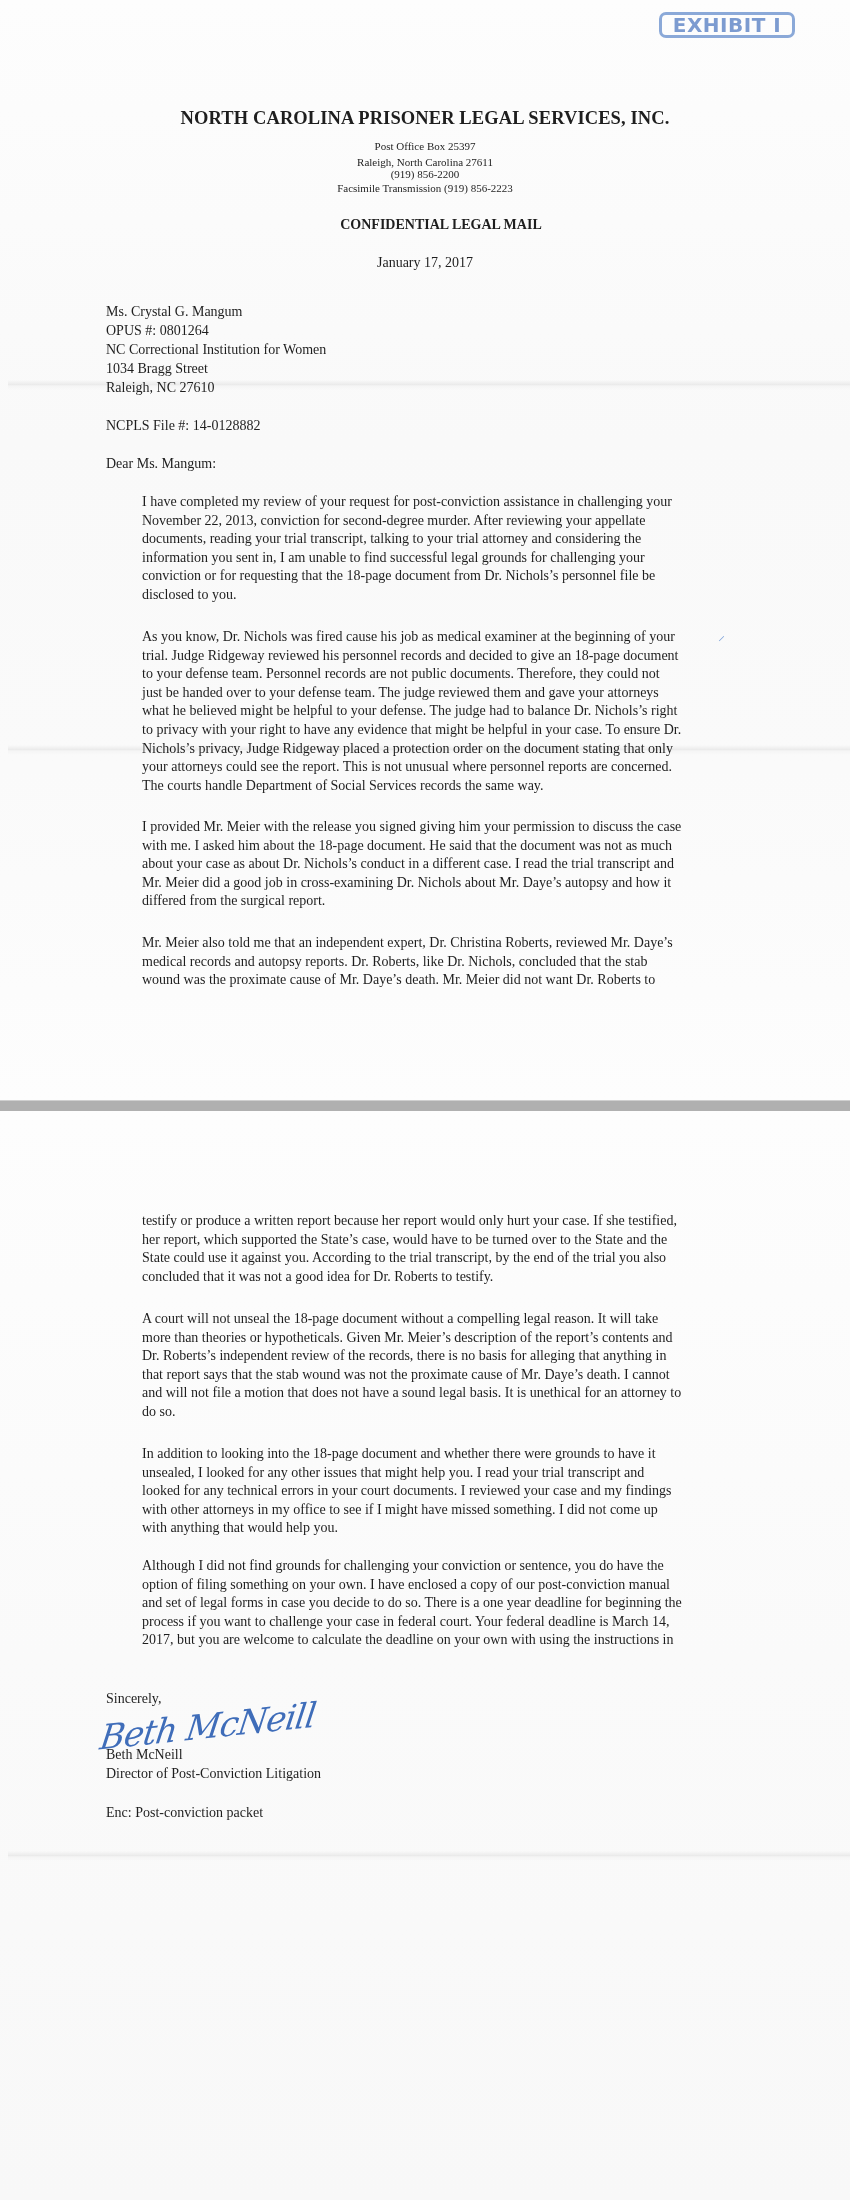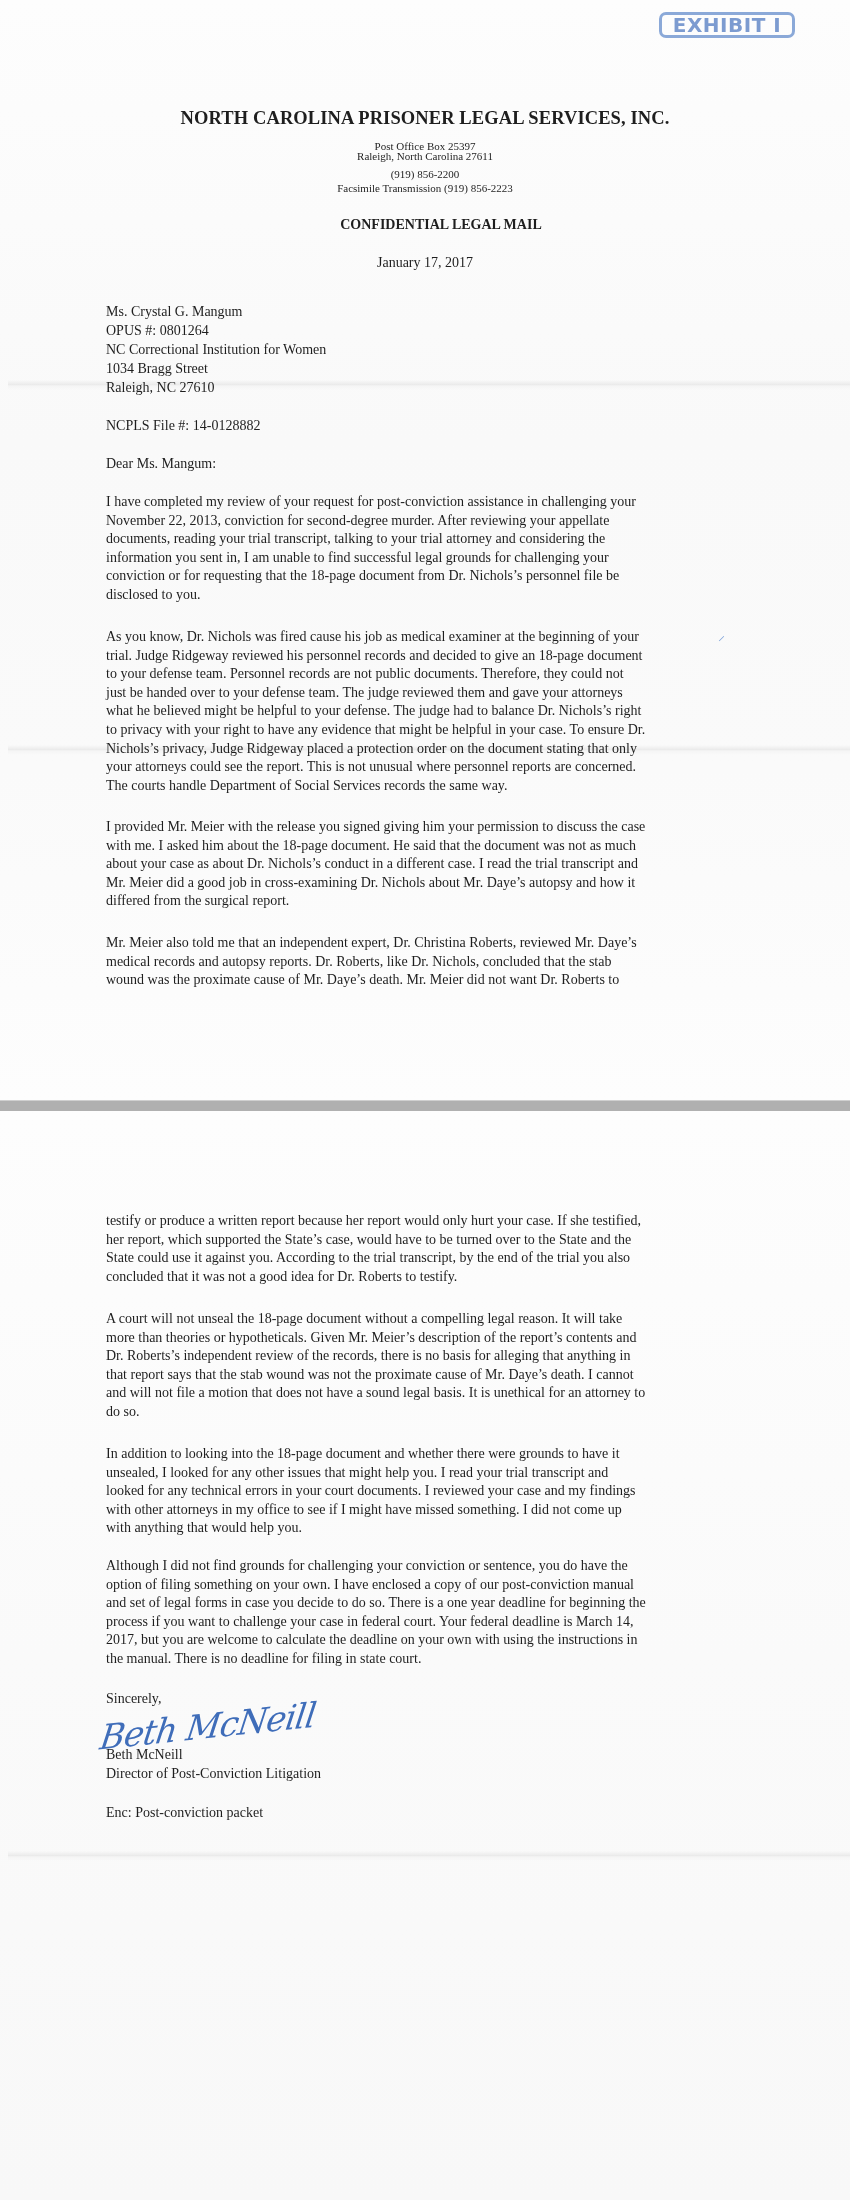--- a/index.html
+++ b/index.html
@@ -35,21 +35,21 @@
   .center { position: absolute; left: 0; width: 850px; text-align: center; }
   .org { top: 108px; font-size: 18.5px; font-weight: bold; letter-spacing: 0.1px; }
   .addr { font-size: 11px; line-height: 13.5px; }
   .conf { top: 217px; font-size: 14px; font-weight: bold; padding-left: 16px; }
   .date { top: 255px; font-size: 14px; }
   .ln {
     position: absolute; left: 106px; font-size: 14px; line-height: 16px;
     white-space: nowrap;
   }
   .para { position: absolute; left: 106px; width: 660px; font-size: 14px; line-height: 18.6px; }
-  .para .row { display: block; white-space: nowrap; }
+  .para .row { display: block; white-space: nowrap; margin-left: 36px; }
   .signature {
     position: absolute; left: 100px; top: 1706px;
     font-family: "DejaVu Serif", serif; font-style: italic;
     color: #2b5eb3; font-size: 34px; transform: rotate(-6deg) skewX(-14deg);
     letter-spacing: -1px; opacity: 0.9;
   }
   .pen-mark {
     position: absolute; left: 718px; top: 625px; color: #5b8bd0; font-size: 14px; opacity: 0.8;
   }
 </style>
@@ -57,21 +57,21 @@
 <body>
 
 <div class="page" id="page1">
   <div class="fold" style="top:380px;"></div>
   <div class="fold" style="top:745px;"></div>
 
   <div class="exhibit">EXHIBIT I</div>
 
   <div class="center org">NORTH CAROLINA PRISONER LEGAL SERVICES, INC.</div>
   <div class="center addr" style="top:140px;">Post Office Box 25397</div>
-  <div class="center addr" style="top:150px;">Raleigh, North Carolina 27611</div>
+  <div class="center addr" style="top:156px;">Raleigh, North Carolina 27611</div>
   <div class="center addr" style="top:168px;">(919) 856-2200</div>
   <div class="center addr" style="top:182px;">Facsimile Transmission (919) 856-2223</div>
   <div class="center conf">CONFIDENTIAL LEGAL MAIL</div>
   <div class="center date">January 17, 2017</div>
 
   <div>
     <div class="ln" style="top:304px;">Ms. Crystal G. Mangum</div>
     <div class="ln" style="top:323px;">OPUS #: 0801264</div>
     <div class="ln" style="top:342px;">NC Correctional Institution for Women</div>
     <div class="ln" style="top:361px;">1034 Bragg Street</div>
@@ -142,20 +142,19 @@
     <span class="row">looked for any technical errors in your court documents.  I reviewed your case and my findings</span>
     <span class="row">with other attorneys in my office to see if I might have missed something.  I did not come up</span>
     <span class="row">with anything that would help you.</span>
   </div>
 <div class="para" style="top:1557px;">
     <span class="row">Although I did not find grounds for challenging your conviction or sentence, you do have the</span>
     <span class="row">option of filing something on your own.  I have enclosed a copy of our post-conviction manual</span>
     <span class="row">and set of legal forms in case you decide to do so.  There is a one year deadline for beginning the</span>
     <span class="row">process if you want to challenge your case in federal court.  Your federal deadline is March 14,</span>
     <span class="row">2017, but you are welcome to calculate the deadline on your own with using the instructions in</span>
-    <span class="row">the manual.  There is no deadline for filing in state court.</span>
   </div>
 
 <div class="ln" style="top:1691px;">Sincerely,</div>
 <div class="signature">Beth McNeill</div>
 <div class="ln" style="top:1747px;">Beth McNeill</div>
 <div class="ln" style="top:1766px;">Director of Post-Conviction Litigation</div>
 <div class="ln" style="top:1805px;">Enc:  Post-conviction packet</div>
 
 </body></html>

